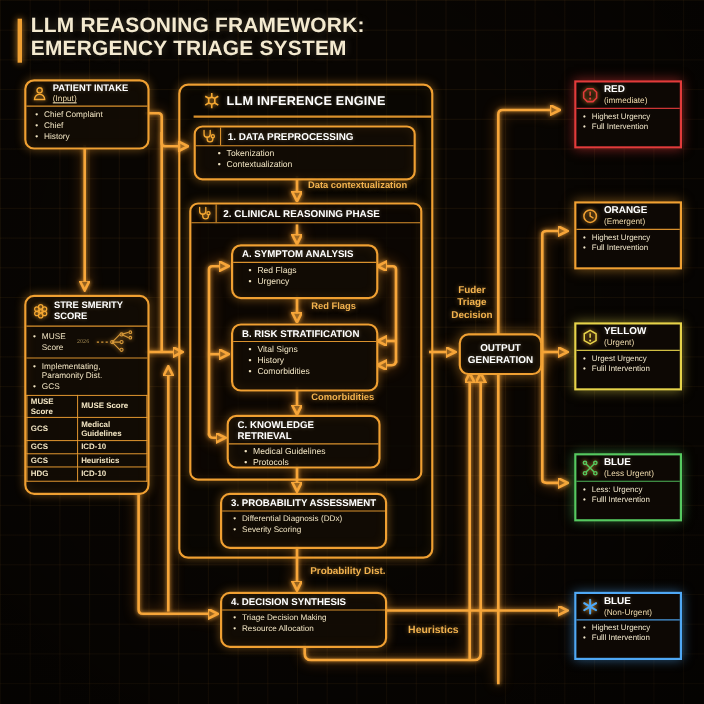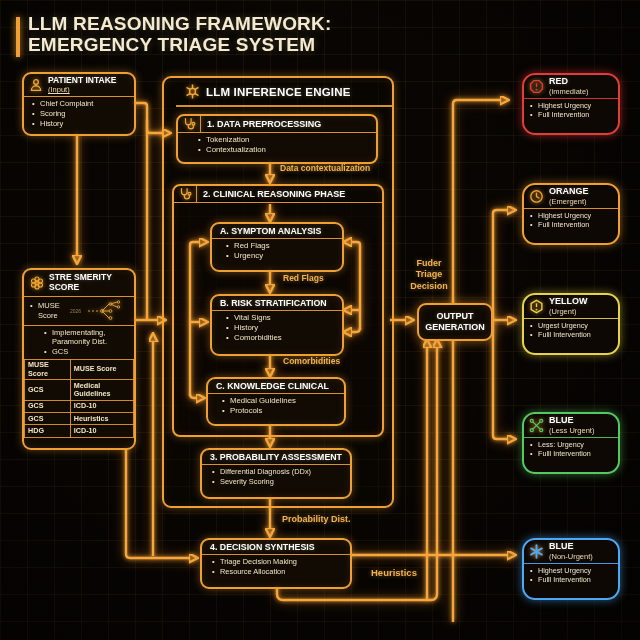--- a/index.html
+++ b/index.html
@@ -34,21 +34,21 @@
   #patient .t-white{font-size:8.5px;line-height:1.1;}
   #patient .sub{font-size:7.5px;text-decoration:underline;}
   #patient ul{font-size:7.5px;margin-top:2px;}
   #severity{left:22px;top:268px;width:110px;height:178px;}
   #severity .node-h .t-white{font-size:8.5px;line-height:1.15;}
   .sev-row{display:flex;align-items:center;gap:2px;border-bottom:1.5px solid rgba(240,160,50,.9);padding:2px 2px;}
   .sev-row ul{font-size:7.5px;margin:0 0 0 4px;width:36px;}
   .muse-net{position:relative;flex:1;height:24px;}
   .muse-small{position:absolute;left:2px;top:9px;font-size:5px;color:#9b834e;}
   .sev-items{font-size:7.2px;padding:2px 0;border-bottom:0;}
-  .sev-items ul{margin:0 0 0 20px;}
+  .sev-items ul{margin:0 0 0 6px;}
   table.sev{border-collapse:collapse;width:100%;font-size:7.2px;color:#f3e6c4;}
   table.sev td{border:1px solid rgba(240,160,50,.85);padding:1.5px 3px;font-weight:bold;line-height:1.15;}
   table.sev tr td:first-child{width:42%;}
   #engine{left:162px;top:76px;width:228px;height:428px;background:rgba(12,8,3,0.45);z-index:2;}
   #engine .node-h{padding:5px 8px;border-bottom-width:2px;margin-left:12px;}
   #engine .t-white{font-size:11.5px;letter-spacing:.2px;}
   .inner{border-radius:8px;}
   .inner .ih{display:flex;align-items:stretch;border-bottom:1.5px solid rgba(240,160,50,.9);}
   .icell{flex:none;width:22px;display:flex;align-items:center;justify-content:center;
     border-right:1.5px solid rgba(240,160,50,.9);}
@@ -63,21 +63,21 @@
   #boxB{left:210px;top:294px;width:130px;height:58px;}
   #boxC{left:206px;top:377px;width:136px;height:45px;}
   #prob{left:200px;top:448px;width:148px;height:47px;}
   #prob ul,#decision ul{font-size:7.4px;margin-left:10px;}
   #decision{left:200px;top:538px;width:148px;height:47px;}
   #output{left:417px;top:303px;width:72px;height:34px;display:flex;align-items:center;justify-content:center;
     text-align:center;font-size:9px;font-weight:bold;color:#fff;line-height:1.2;background:#0e0903;
     box-shadow:0 0 12px rgba(240,160,50,.55), inset 0 0 8px rgba(240,160,50,.15);
     text-shadow:0 0 4px rgba(255,240,200,.35);}
   
-  .cat{position:absolute;left:522px;width:94px;height:58px;border:2px solid;border-radius:13px;
+  .cat{position:absolute;left:522px;width:94px;height:58px;border:2px solid;border-radius:0;
     background:rgba(14,9,4,0.94);z-index:4;}
   .cat .node-h{padding:2px 5px;border-bottom:1.5px solid;}
   .cat .t-white{font-size:9px;line-height:1.1;}
   .cat .sub{font-size:7.5px;}
   .cat ul{font-size:7.2px;margin:2px 0 0 6px;color:#f2e8cc;}
   .cat li:before{color:#f2e8cc;}
   .cat-red{border-color:#e23b3b;box-shadow:0 0 10px rgba(226,59,59,.55);}
   .cat-red .node-h{border-color:rgba(226,59,59,.9);}  .cat-red .ico{color:#e23b3b;}
   .cat-orange{border-color:#f0a032;box-shadow:0 0 10px rgba(240,160,50,.5);}
   .cat-orange .node-h{border-color:rgba(240,160,50,.9);} .cat-orange .ico{color:#f0a032;}
@@ -169,21 +169,21 @@
             <path d="M2.2 11.5 a4.3 4.3 0 0 1 8.6 0 Z"></path>
         </svg>
         </span>
       <div>
         <div class="t-white">PATIENT INTAKE</div>
         <div class="sub">(Input)</div>
       </div>
     </div>
     <ul>
       <li>Chief Complaint</li>
-      <li>Scoring</li>
+      <li>Chief</li>
       <li>History</li>
     </ul>
   </div>
 
   <div class="node" id="severity">
     <div class="node-h">
       <span class="ico">
         <svg width="14" height="14" viewBox="0 0 14 14" stroke="currentColor" stroke-width="1.1" fill="none">
           <circle cx="7" cy="3" r="2"></circle>
             <circle cx="10.5" cy="5" r="2"></circle>
@@ -303,21 +303,21 @@
   </div>
   <div class="node abox" id="boxB">
     <div class="bh">B. RISK STRATIFICATION</div>
     <ul>
       <li>Vital Signs</li>
       <li>History</li>
       <li>Comorbidities</li>
     </ul>
   </div>
   <div class="node abox" id="boxC">
-    <div class="bh">C. KNOWLEDGE CLINICAL</div>
+    <div class="bh">C. KNOWLEDGE RETRIEVAL</div>
     <ul>
       <li>Medical Guidelines</li>
       <li>Protocols</li>
     </ul>
   </div>
 
   <div class="node abox" id="prob">
     <div class="bh">3. PROBABILITY ASSESSMENT</div>
     <ul>
       <li>Differential Diagnosis (DDx)</li>

